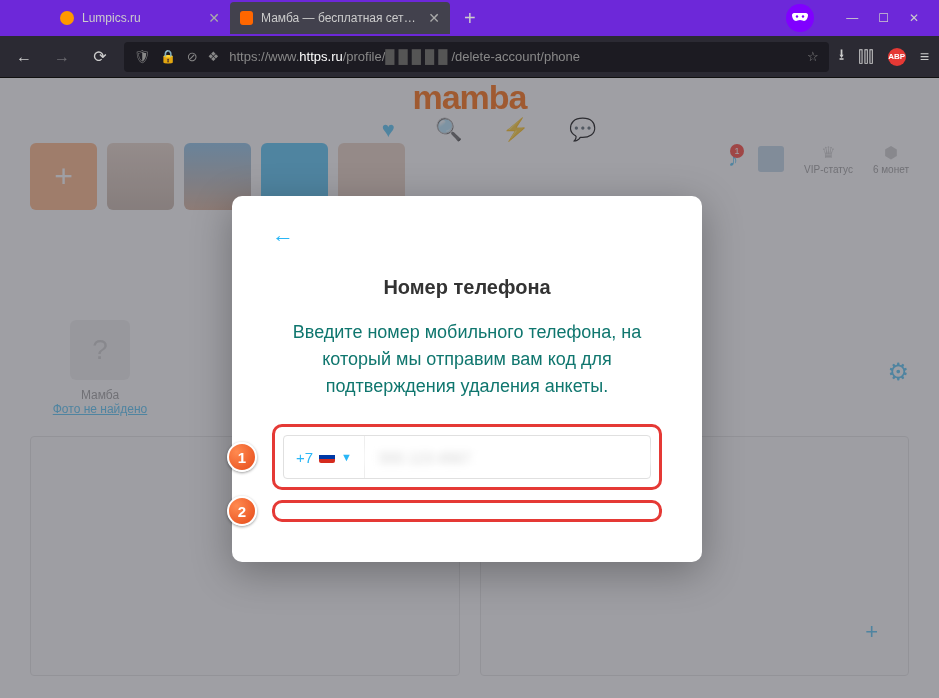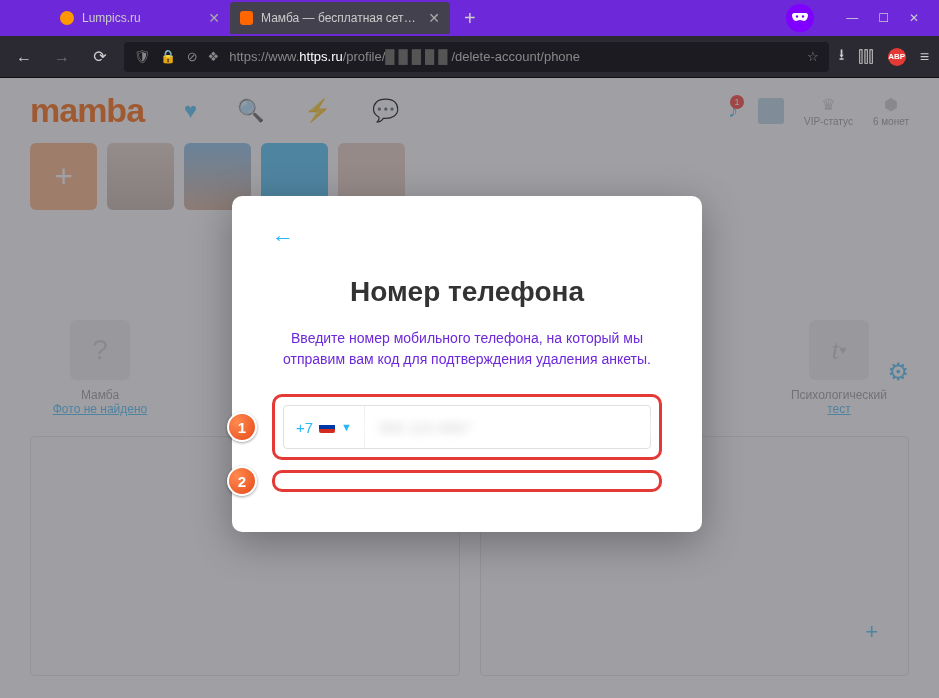--- a/index.html
+++ b/index.html
@@ -23,21 +23,21 @@
   .urlbar .url-text { color:#bbb;}
   .urlbar .url-text .domain { color:#fff;}
   .urlbar .url-text .dim { color:#888;text-align:right;}
   .urlbar .star { margin-left:auto; color:#888;}
   .toolbar-right { display:flex; gap:14px; color:#ccc; align-items:center;}
   .abp { width:18px; height:18px; border-radius:50%; background:#e53935; color:white; font-size:8px; display:flex; align-items:center; justify-content:center; font-weight:bold;}
 
   
   .page { position: relative; height: calc(100% - 78px); background: #fff; overflow: hidden; }
 
-  .header { display:flex; align-items:center; height:65px; padding:0 30px; }
+  .header { display:flex; align-items:center; height:65px; padding:0 30px;flex-direction:column; }
   .logo { font-size:34px; font-weight:900; color:#ff6600; letter-spacing:-1px;}
   .nav-icons { display:flex; gap:40px; margin-left:40px; color:#4fc3f7; font-size:22px;}
   .header-right { margin-left:auto; display:flex; gap:20px; align-items:center; font-size:10px; color:#999;}
   .hr-item { display:flex; flex-direction:column; align-items:center; gap:2px; position:relative;}
   .badge-red { position:absolute; top:-4px; right:-6px; width:14px; height:14px; border-radius:50%; background:#ff3b30; color:white; font-size:9px; display:flex; align-items:center; justify-content:center;}
 
   .carousel { display:flex; gap:10px; padding:0 30px; }
   .car-item { width:67px; height:67px; border-radius:6px; background:#ddd; }
   .car-add { background:#ffb380; display:flex; align-items:center; justify-content:center; color:white; font-size:32px;}
 
@@ -51,22 +51,22 @@
   .cards { display:flex; gap:20px; padding:20px 30px 0; }
   .card { flex:1; height:240px; border:1px solid #e5e5e5; border-radius:4px; background:#fdfdfd; position:relative;}
   .card-plus { position:absolute; right:30px; bottom:30px; color:#4fc3f7; font-size:22px;}
 
   
   .dim { position:absolute; inset:0; background:rgba(80,80,90,0.55); }
 
   
   .modal { position:absolute; left:232px; top:118px; width:470px; background:#fff; border-radius:10px; box-shadow:0 10px 40px rgba(0,0,0,.3); padding:26px 40px 40px;}
   .modal-back { color:#29b6f6; font-size:22px; }
-  .modal-title { text-align:center; font-size:28px; font-weight:bold; color:#333; margin-top:28px;}
-  .modal-sub { text-align:center; color:#6d28d9; font-size:14px; line-height:1.5; margin-top:20px; padding:0 10px;}
+  .modal-title { text-align:center; font-size:20px; font-weight:bold; color:#333; margin-top:28px;}
+  .modal-sub { text-align:center; color:#0f766e; font-size:18px; line-height:1.5; margin-top:20px; padding:0 10px;}
 
   .annot-box { border:3px solid #e53935; border-radius:10px; padding:8px; margin-top:24px; position:relative;}
   .phone-row { display:flex; align-items:center; height:44px; border:1px solid #e0e0e0; border-radius:4px;}
   .cc { display:flex; align-items:center; gap:6px; padding:0 12px; color:#29b6f6; font-size:15px; border-right:1px solid #eee; height:100%;}
   .flag { width:16px; height:12px; background:linear-gradient(#fff 33%, #0039a6 33% 66%, #d52b1e 66%); border-radius:2px;}
   .phone-input { flex:1; border:none; padding:0 14px; font-size:15px; color:#ccc; outline:none;}
 
   .btn-primary { width:100%; height:48px; background:#4fc3f7; color:white; border:none; border-radius:6px; font-size:16px; cursor:pointer;}
 
   .annot-num { position:absolute; left:-48px; top:50%; transform:translateY(-50%); width:30px; height:30px; border-radius:50%; background:radial-gradient(circle at 30% 30%, #ff8a50, #e64a19); color:white; display:flex; align-items:center; justify-content:center; font-weight:bold; font-size:15px; border:2px solid #fff; box-shadow:0 1px 3px rgba(0,0,0,.4);}
@@ -164,25 +164,20 @@
   </div>
 
   <span class="gear">⚙</span>
 
   <div class="tiles">
     <div class="tile">
       <div class="tile-icon">?</div>
       <div>Мамба</div>
       <a href="#">Фото не найдено</a>
     </div>
-    <div class="tile">
-      <div class="tile-icon" style="font-family:serif;font-style:italic;">t<span style="font-size:12px;vertical-align:super;">♥</span></div>
-      <div>Психологический</div>
-      <a href="#">тест</a>
-    </div>
   </div>
 
   <div class="cards">
     <div class="card"></div>
     <div class="card">
       <span class="card-plus">+</span>
     </div>
   </div>
 
   <div class="dim"></div>

